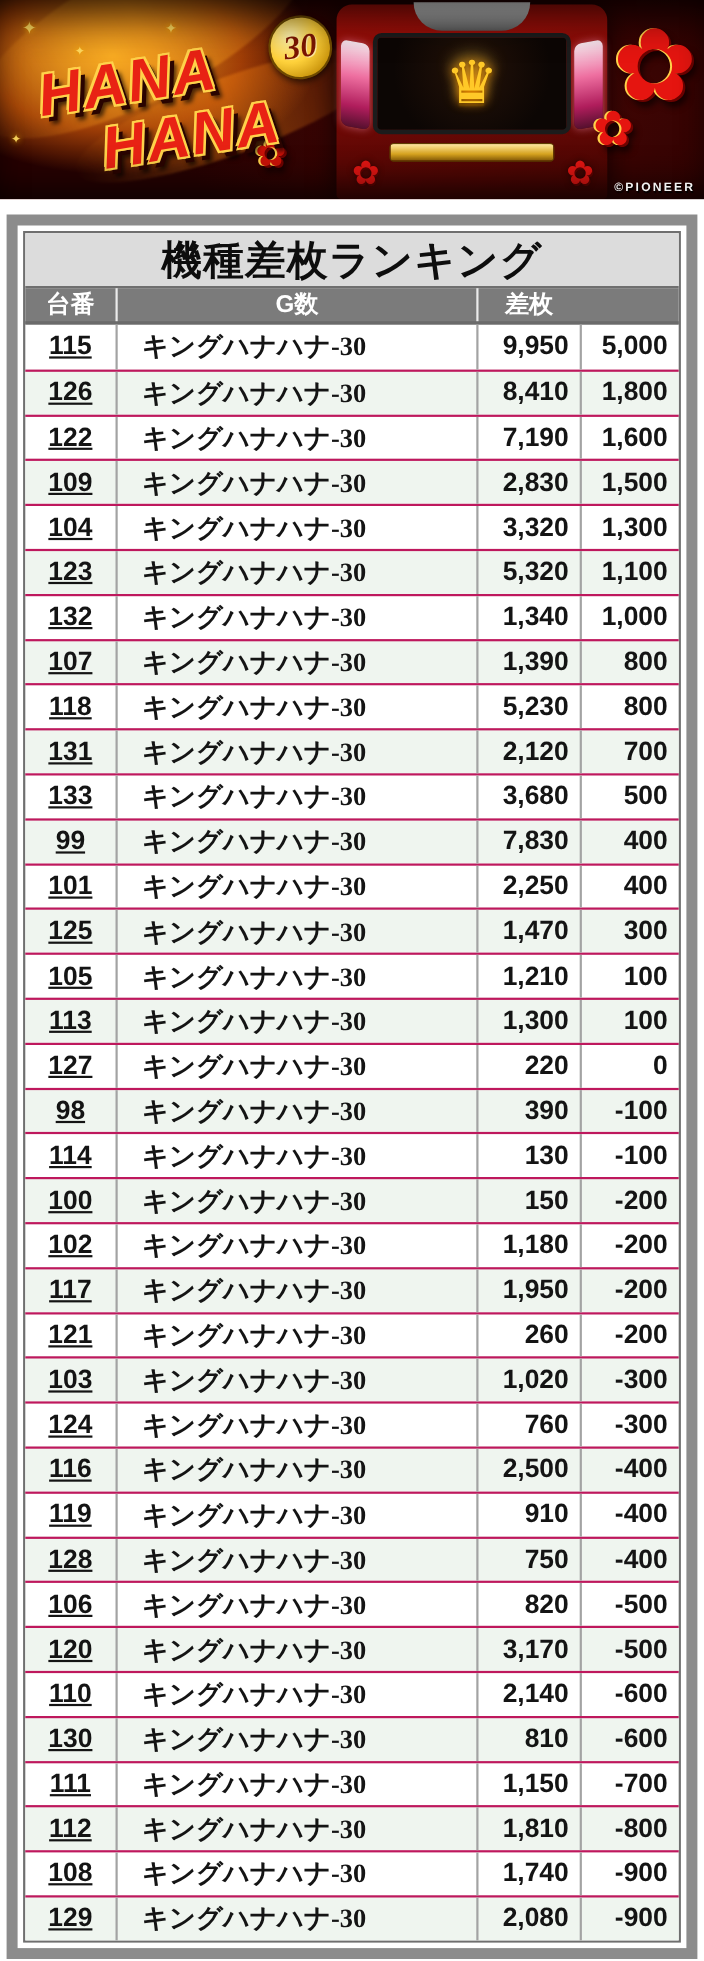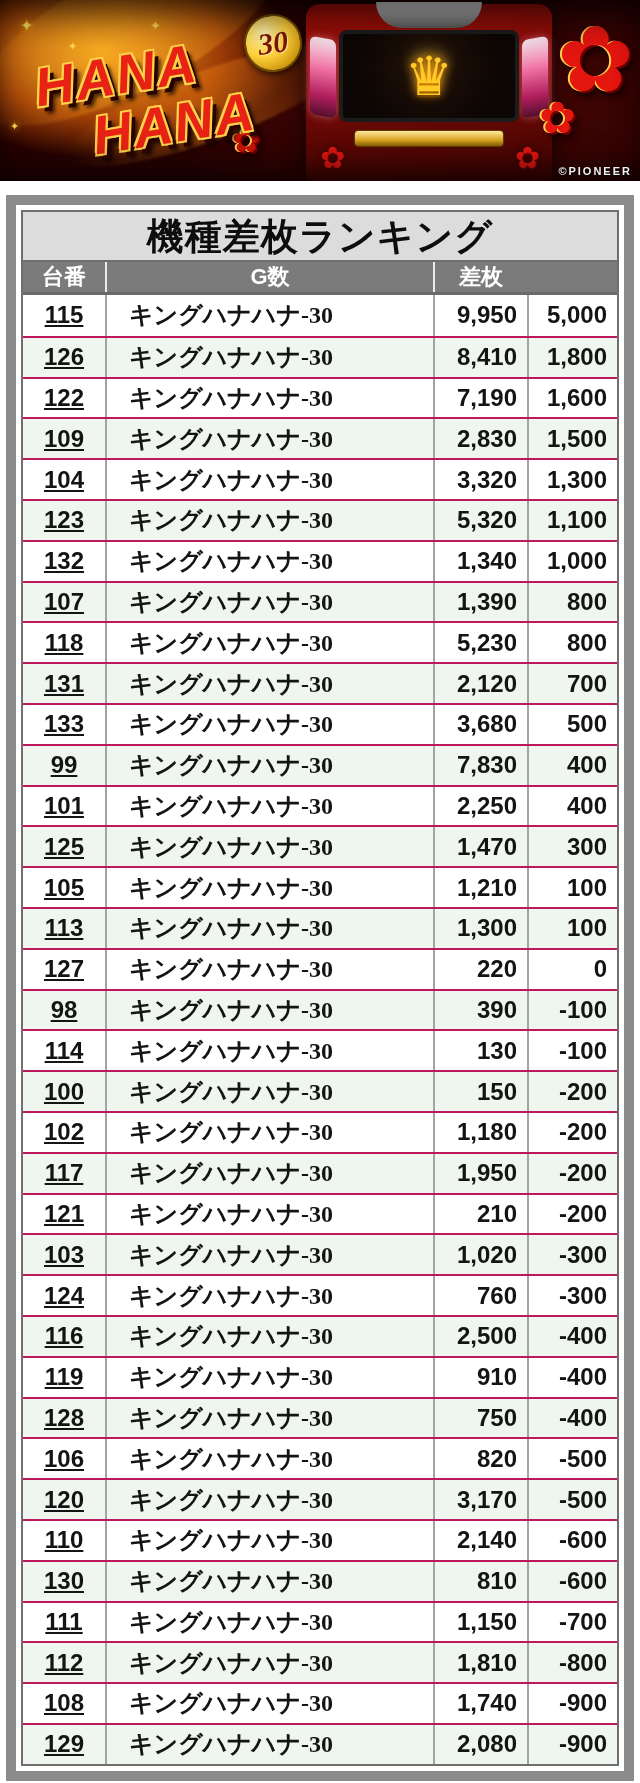--- a/index.html
+++ b/index.html
@@ -291,21 +291,21 @@
   <div class="grid trow">
     <div class="c c0">117</div>
     <div class="c c1">キングハナハナ-30</div>
     <div class="c c2">1,950</div>
     <div class="c c3">-200</div>
   </div>
 
   <div class="grid trow">
     <div class="c c0">121</div>
     <div class="c c1">キングハナハナ-30</div>
-    <div class="c c2">210</div>
+    <div class="c c2">260</div>
     <div class="c c3">-200</div>
   </div>
 
   <div class="grid trow">
     <div class="c c0">103</div>
     <div class="c c1">キングハナハナ-30</div>
     <div class="c c2">1,020</div>
     <div class="c c3">-300</div>
   </div>
 

